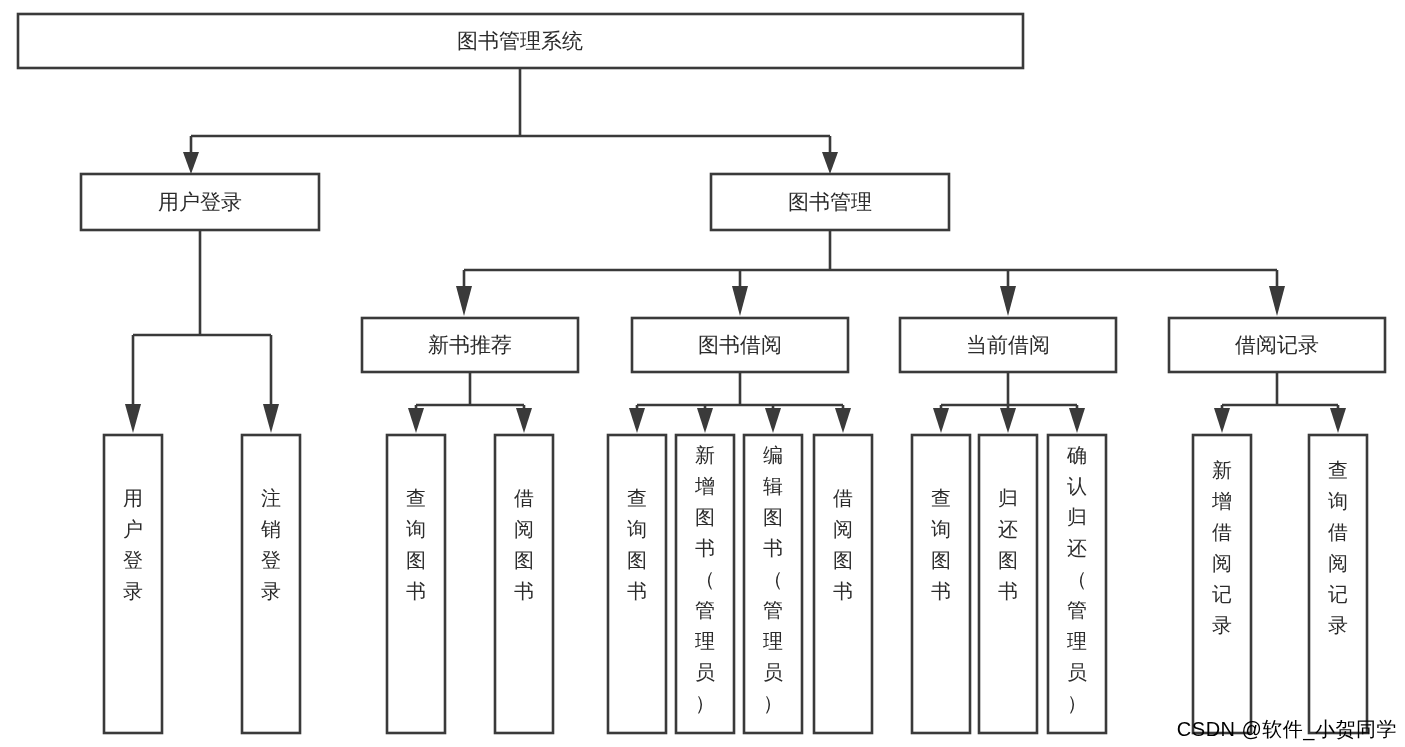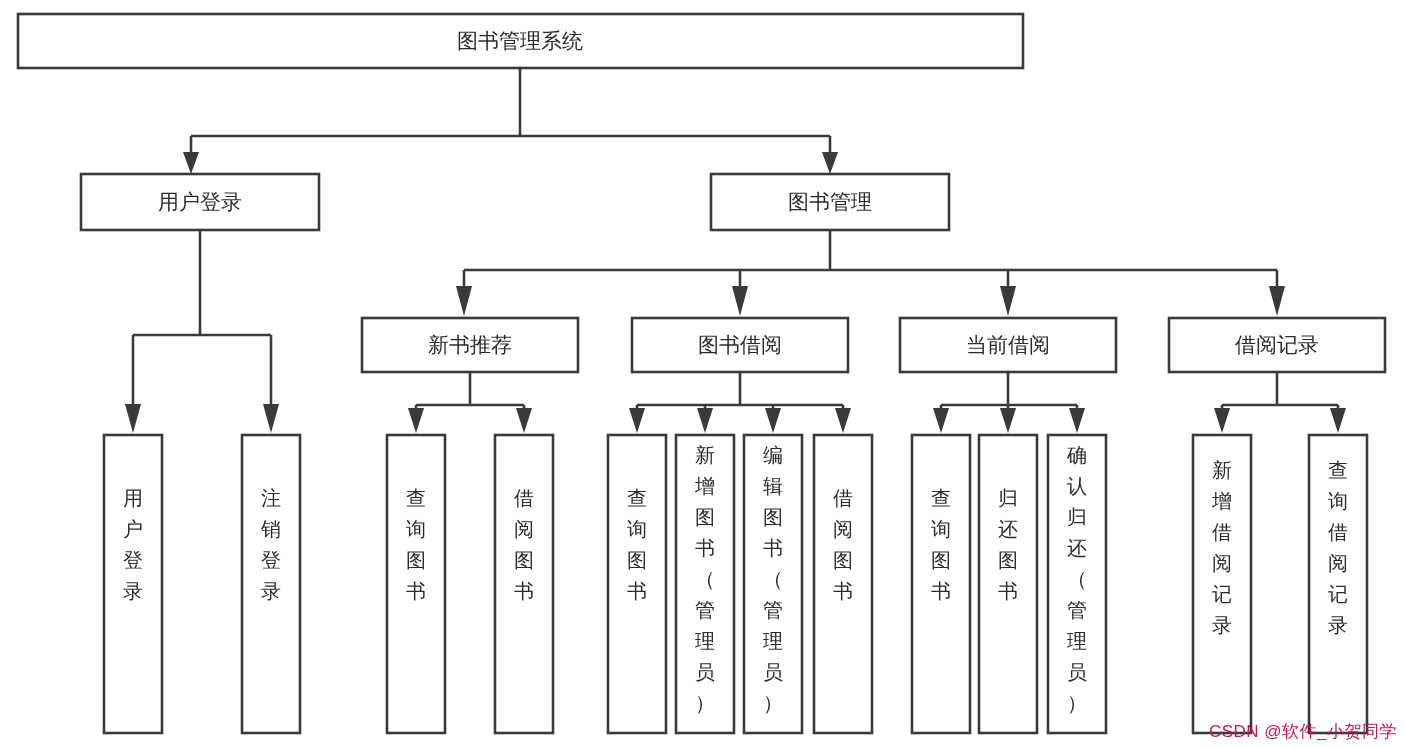--- a/index.html
+++ b/index.html
@@ -54,22 +54,22 @@
     font-family: "Liberation Sans", "DejaVu Sans", sans-serif;
     font-size: 20px;
     fill: #2b2b2b;
     text-anchor: middle;
   }
   .watermark-text {
     position: absolute;
     right: 8px;
     bottom: 4px;
     font-family: "Liberation Sans", "DejaVu Sans", sans-serif;
-    font-size: 17px;
-    color: #be185d;
+    font-size: 20px;
+    color: #000000;
     letter-spacing: 0.5px;
     white-space: nowrap;
     user-select: none;
   }
 </style>
 </head>
 <body>
 
 <div id="diagram-root">
 

